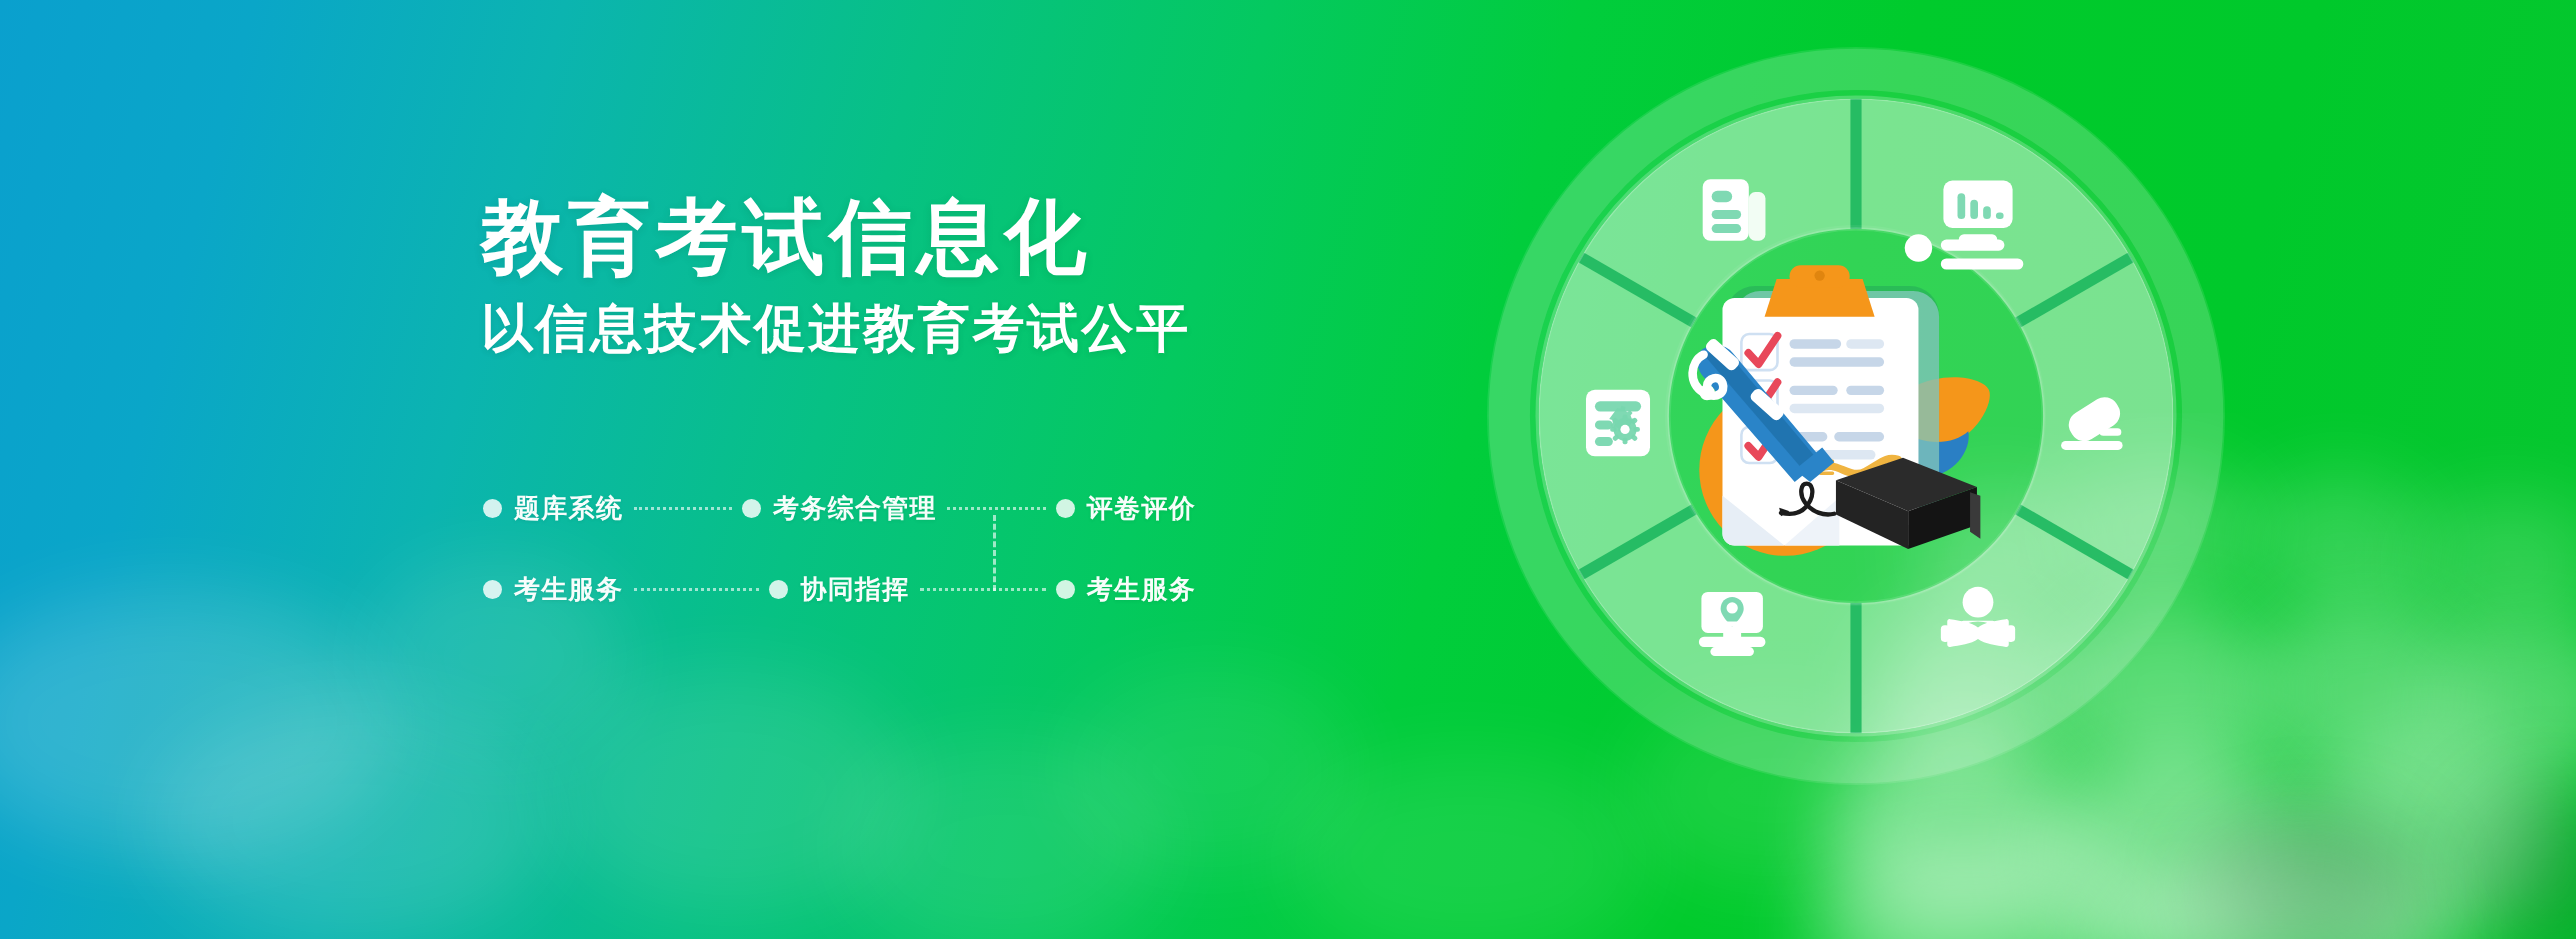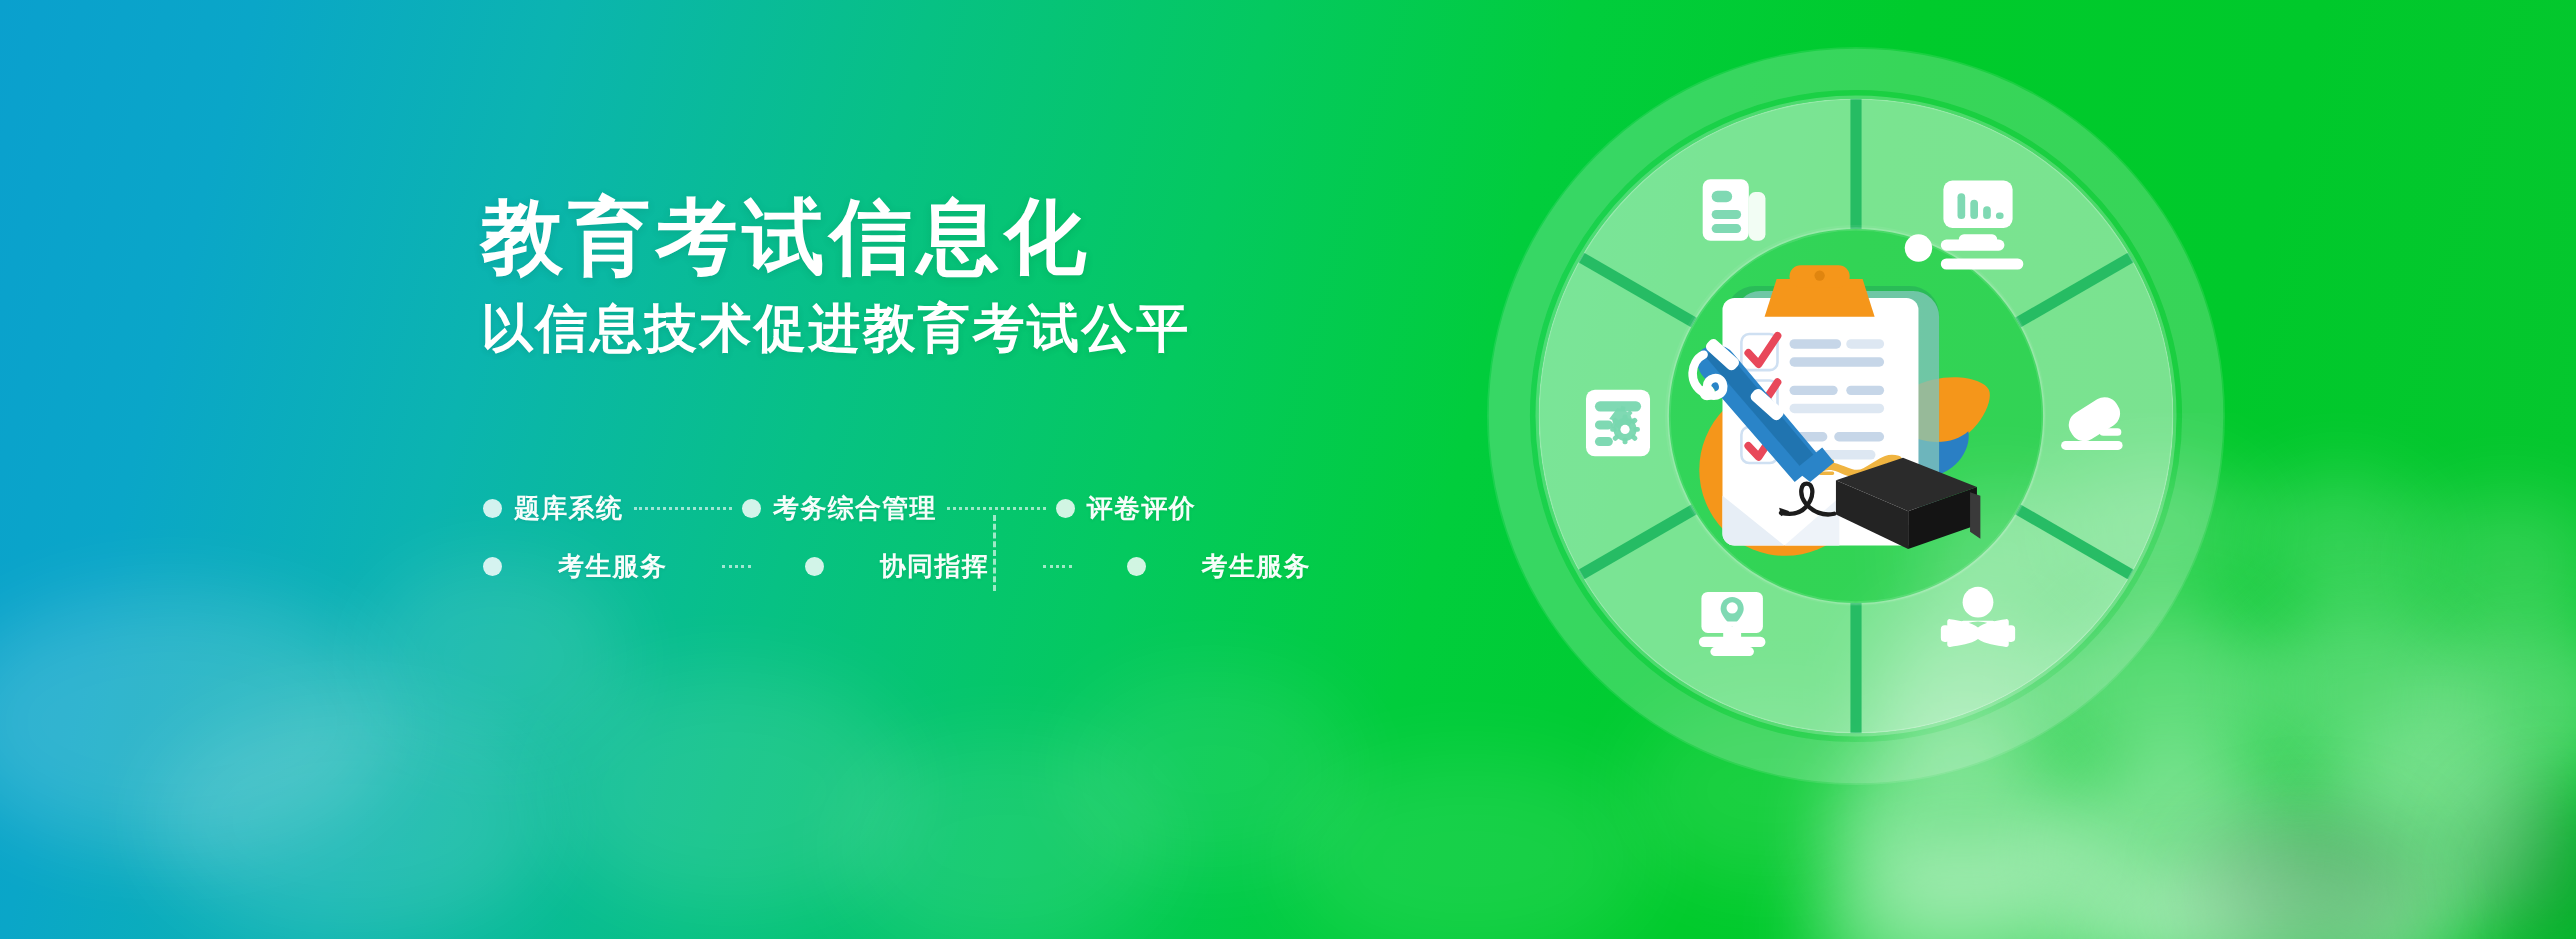--- a/index.html
+++ b/index.html
@@ -71,21 +71,21 @@
     position: absolute;
     left: 483px;
     top: 489px;
     width: 713px;
   }
   .feat-row {
     display: flex;
     align-items: center;
     height: 39px;
   }
-  .feat-row.row2 { margin-top: 19px; gap: 44px; }
+  .feat-row.row2 { margin-top: 42px; }
 
   .dot {
     width: 19px; height: 19px;
     border-radius: 50%;
     background: rgba(255,255,255,.82);
     flex: 0 0 auto;
     position: relative;
   }
   .feat-label {
     color: rgba(255,255,255,.97);

